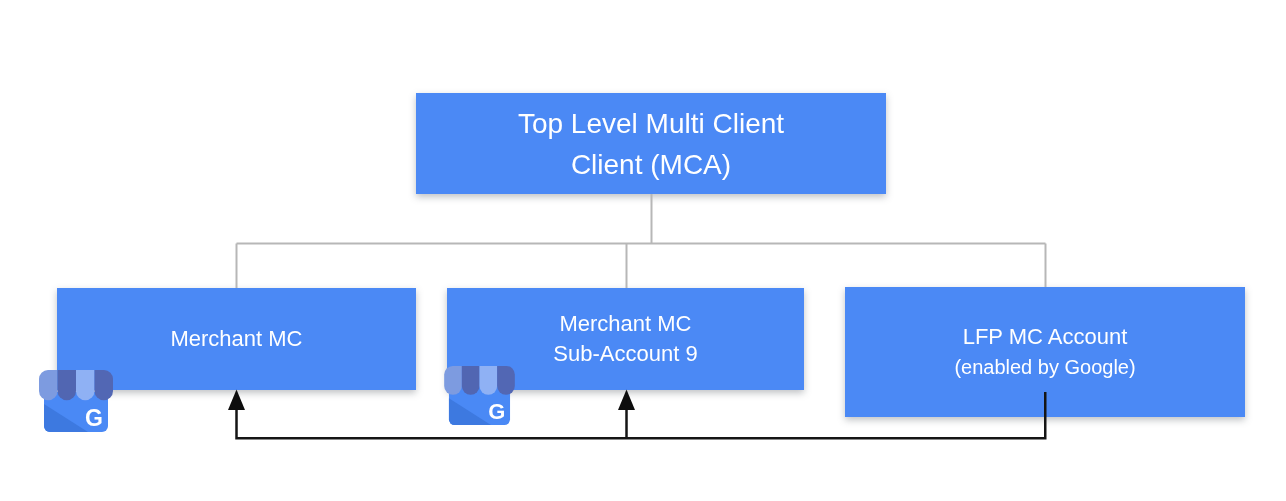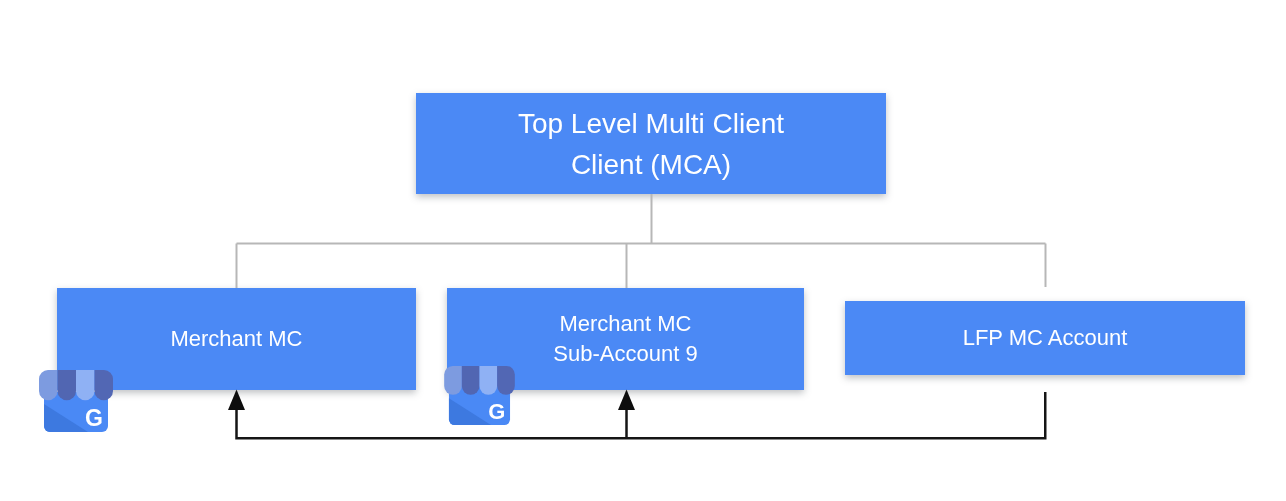--- a/index.html
+++ b/index.html
@@ -13,21 +13,21 @@
   .wires .flow-head{fill:#0d0d0d;stroke:none;}
   .node{
     position:absolute;z-index:1;background:#4b89f5;color:#ffffff;
     display:flex;flex-direction:column;justify-content:center;
     text-align:center;box-shadow:0 3px 7px rgba(90,95,102,.38);
   }
   .node .line{white-space:nowrap;}
   #node-mca{left:416px;top:93px;width:470px;height:101px;font-size:28px;line-height:41px;}
   #node-sub1{left:57px;top:288px;width:359px;height:102px;font-size:22px;line-height:30px;}
   #node-sub2{left:447px;top:288px;width:357px;height:102px;font-size:22px;line-height:30px;}
-  #node-lfp{left:845px;top:301px;width:400px;height:74px;font-size:22px;line-height:30px;}
+  #node-lfp{left:845px;top:287px;width:400px;height:130px;font-size:22px;line-height:30px;}
   #node-lfp .line-2{font-size:20px;}
   .gmb-icon{position:absolute;z-index:3;}
   #gmb-icon-1{left:39px;top:368px;width:74px;height:66px;}
   #gmb-icon-2{left:444px;top:364px;width:71px;height:63px;}
   .gmb-icon svg{display:block;width:100%;height:100%;}
   .gmb-g{font-family:"Liberation Sans",sans-serif;font-weight:bold;}
 </style>
 </head>
 <body>
 
@@ -58,20 +58,21 @@
     <div class="line line-1">Merchant MC</div>
   </div>
 
   <div class="node" id="node-sub2">
     <div class="line line-1">Merchant MC</div>
     <div class="line line-2">Sub-Account 9</div>
   </div>
 
   <div class="node" id="node-lfp">
     <div class="line line-1">LFP MC Account</div>
+    <div class="line line-2">(enabled by Google)</div>
   </div>
 
   <div class="gmb-icon" id="gmb-icon-1">
     <svg viewBox="0 0 74 66" aria-hidden="true">
       <rect x="5" y="24" width="64" height="40" rx="6" fill="#4a89f5"></rect>
       <path d="M5,36 L49,64 L11,64 A6,6 0 0 1 5,58 Z" fill="#3d79e0"></path>
       <path d="M9,2 H18.5 V23 A9.25,9.25 0 0 1 0,23 V11 A9,9 0 0 1 9,2 Z" fill="#7d9be0"></path>
       <path d="M18.5,2 H37 V23 A9.25,9.25 0 0 1 18.5,23 Z" fill="#5166b2"></path>
       <path d="M37,2 H55.5 V23 A9.25,9.25 0 0 1 37,23 Z" fill="#8fb1f4"></path>
       <path d="M55.5,2 H65 A9,9 0 0 1 74,11 V23 A9.25,9.25 0 0 1 55.5,23 Z" fill="#5267b4"></path>

